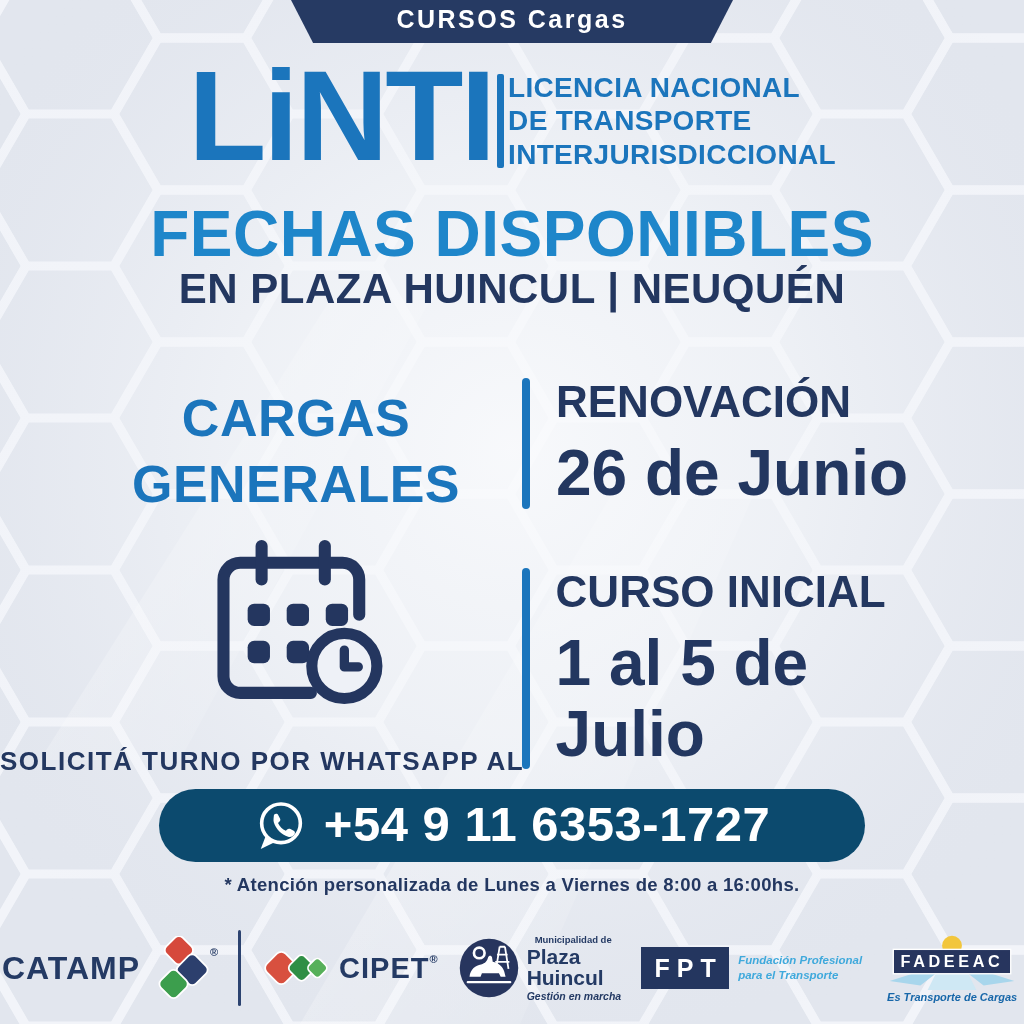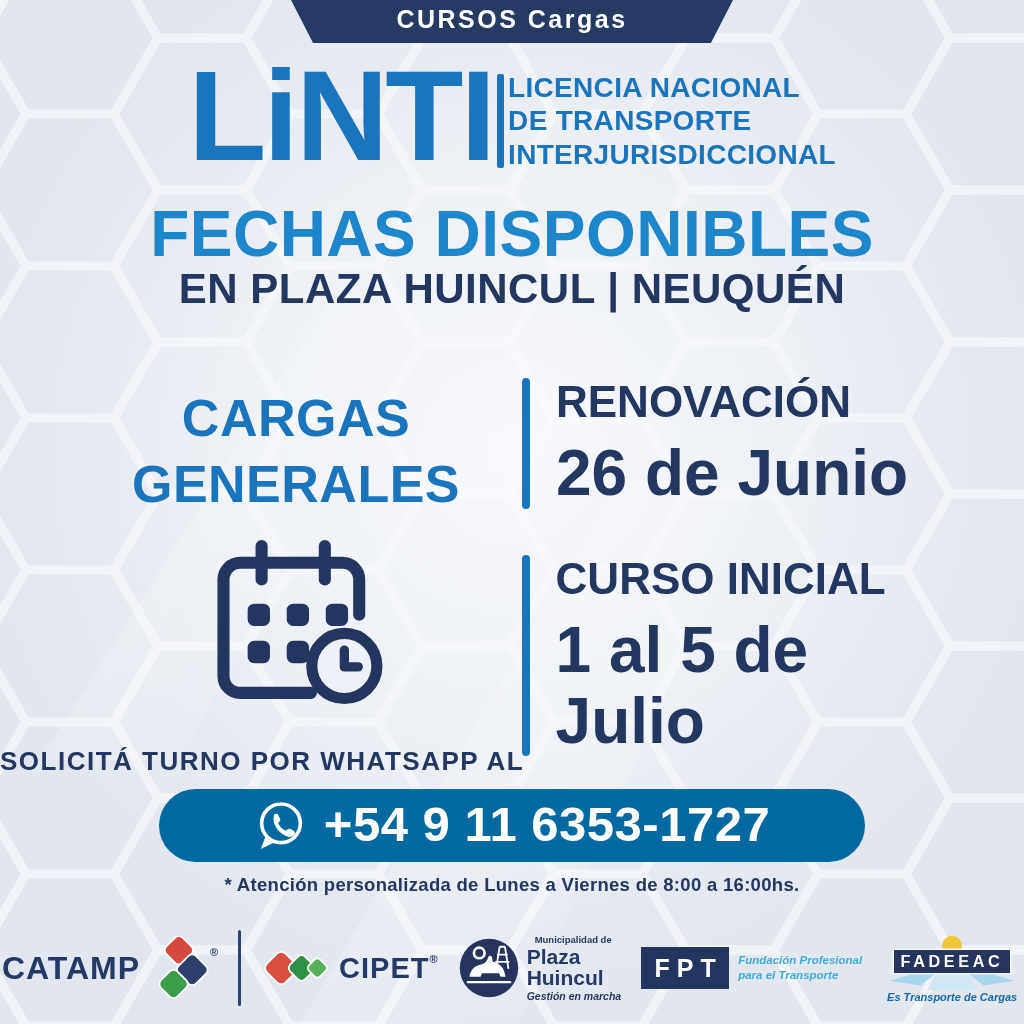--- a/index.html
+++ b/index.html
@@ -27,32 +27,32 @@
   .brand-sub { font-size:28px; font-weight:800; color:#1b75bc; line-height:1.18; letter-spacing:0.3px; }
 
   .fechas { top:197px; left:0; right:0; text-align:center; font-size:64px; font-weight:800; color:#1e86ca; letter-spacing:0.5px; }
   .location { top:265px; left:0; right:0; text-align:center; font-size:42px; font-weight:800; color:#233760; letter-spacing:0.5px; }
 
   
   .middle { top:374px; left:92px; right:70px; display:flex; }
   .cat-col { width:408px; text-align:center; padding-top:12px; }
   .cat-title { font-size:52px; font-weight:800; color:#1b75bc; line-height:1.26; letter-spacing:0.5px; }
   .cat-icon { margin-top:16px; }
-  .sched-col { flex:1; margin-left:22px; display:flex; flex-direction:column; gap:46px; padding-top:4px; }
+  .sched-col { flex:1; margin-left:22px; display:flex; flex-direction:column; gap:59px; padding-top:4px; }
   .sched-block { display:flex; align-items:stretch; }
   .sched-bar { width:8px; border-radius:4px; background:#1b75bc; }
   .sched-text { padding-left:26px; display:flex; flex-direction:column; justify-content:center; }
   .sched-label { font-size:44px; font-weight:800; color:#233760; line-height:1.1; }
   .sched-date { font-size:64px; font-weight:800; color:#233760; line-height:1.1; margin-top:12px; }
 
   
   .cta { top:746px; left:0; right:0; text-align:left; font-size:26px; font-weight:800; color:#233760; letter-spacing:1.5px; }
   .pill {
     top:789px; left:159px; width:706px; height:73px; border-radius:40px;
-    background:#0369a1; display:flex; align-items:center; justify-content:center; gap:16px; cursor:pointer;
+    background:#0c4a6e; display:flex; align-items:center; justify-content:center; gap:16px; cursor:pointer;
   }
   .phone { color:#ffffff; font-size:49px; font-weight:800; letter-spacing:0.5px; padding-bottom:4px; }
   .note { top:874px; left:0; right:0; text-align:center; font-size:18.5px; font-weight:700; color:#233760; letter-spacing:0.3px; }
 
   
   .footer { top:922px; left:0; right:0; height:92px; display:flex; align-items:center; justify-content:center; gap:20px; }
   .logo { display:flex; align-items:center; }
   .catamp-text { font-size:32px; font-weight:800; color:#243a64; letter-spacing:1px; margin-right:6px; }
   .reg { font-size:11px; font-weight:700; color:#243a64; align-self:flex-start; margin-top:10px; }
   .footer-divider { width:3px; height:76px; background:#2c4370; border-radius:2px; }

